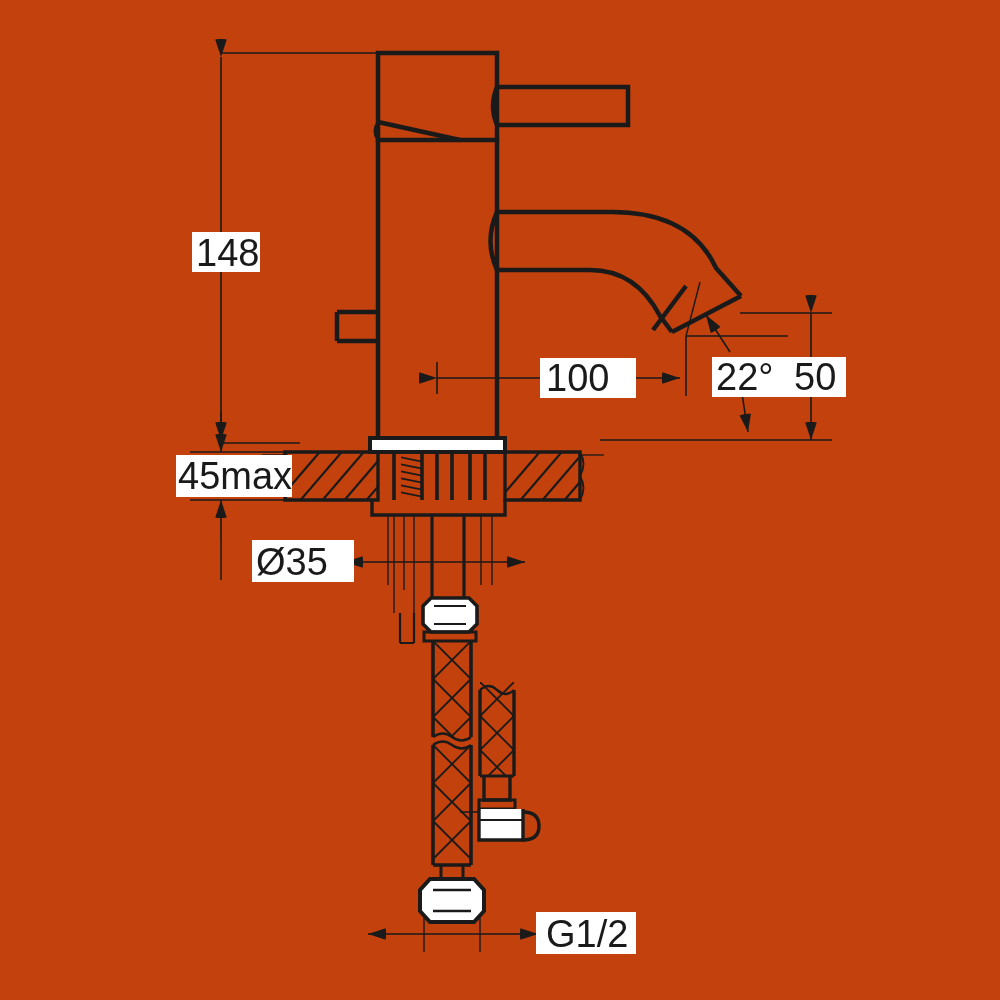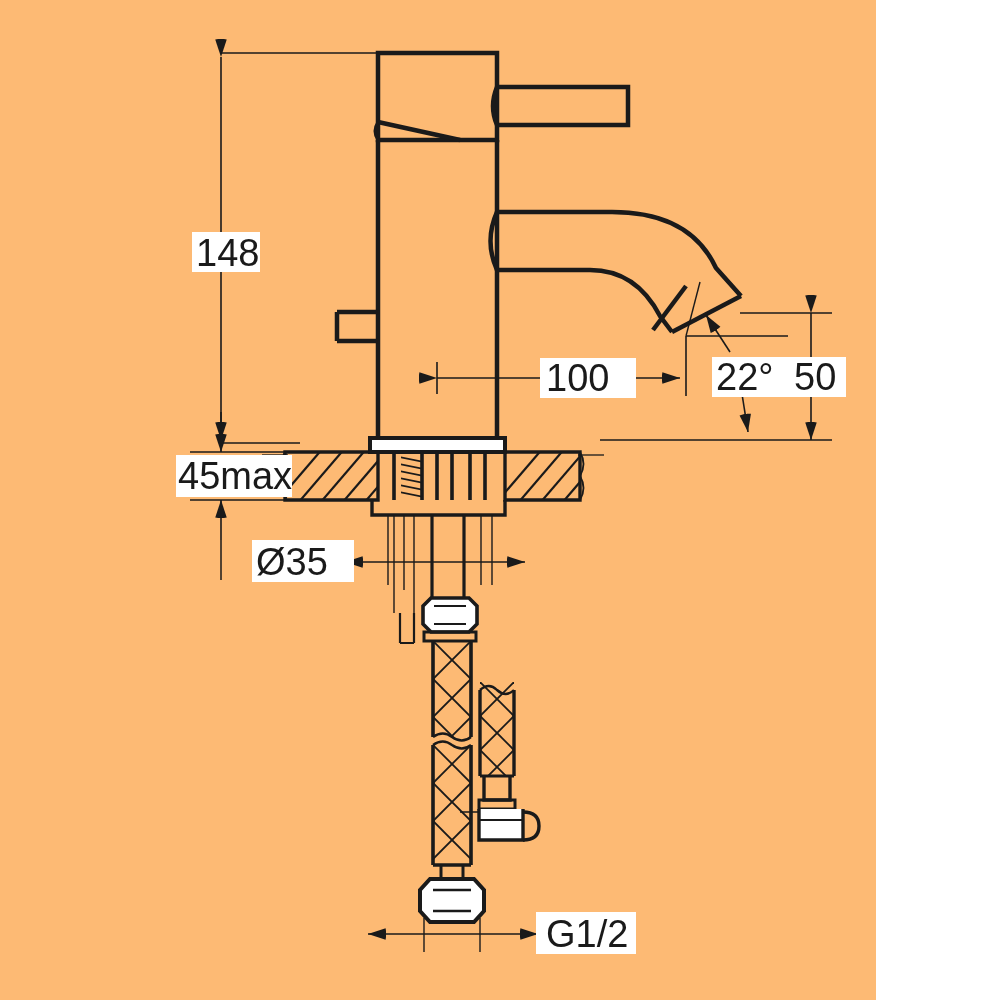--- a/index.html
+++ b/index.html
@@ -5,23 +5,23 @@
   html, body {
     margin: 0;
     padding: 0;
     background: #ffffff;
   }
   body {
     font-family: "Liberation Sans", sans-serif;
   }
   #drawing-root {
     position: relative;
-    width: 876px;
+    width: 1000px;
     height: 1000px;
-    background: #fdba74;
+    background: #c2410c;
     overflow: hidden;
   }
   #tech-svg {
     display: block;
     width: 1000px;
     height: 1000px;
   }
   .dim-text {
     font-family: "Liberation Sans", sans-serif;
     font-size: 38px;

